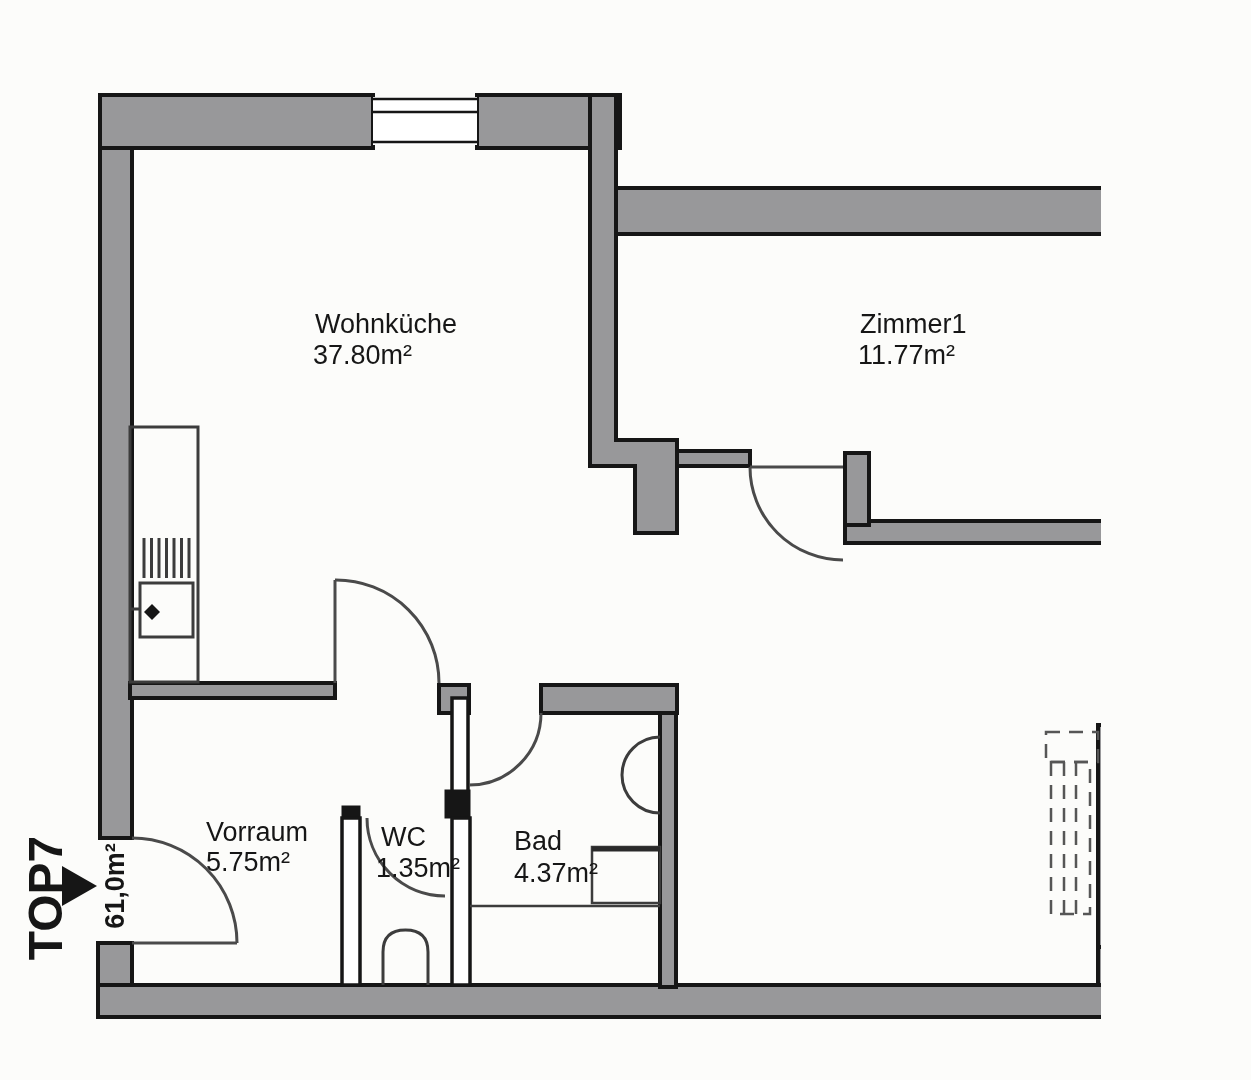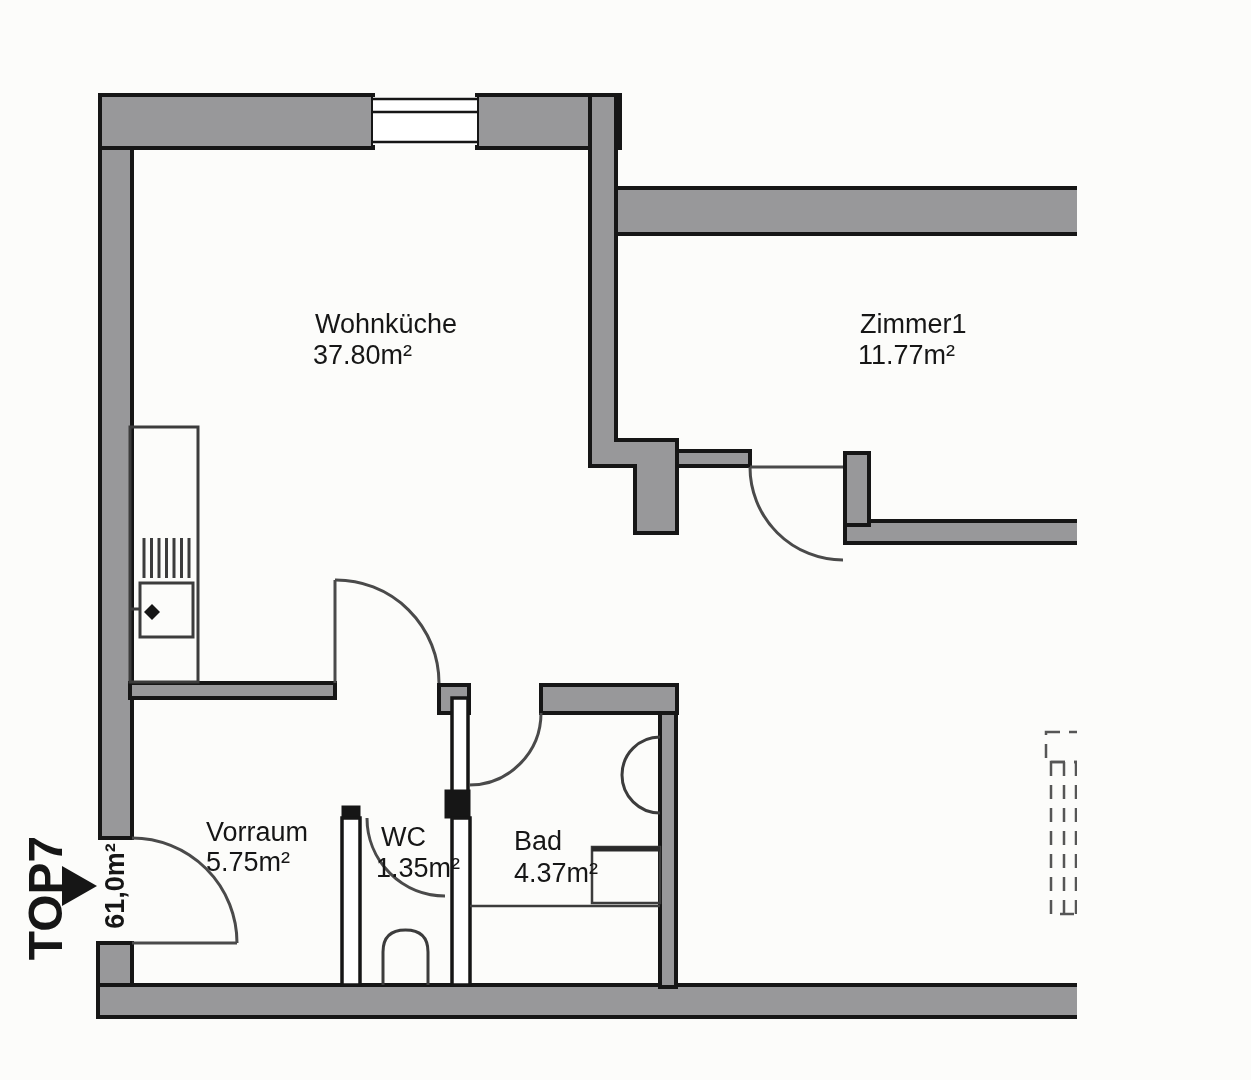--- a/index.html
+++ b/index.html
@@ -5,21 +5,21 @@
   :root{
     --wall_fill:#98989a;
     --wall_outline:#161616;
     --door_stroke:#4a4a4a;
     --fixture_stroke:#3c3c3c;
     --text_color:#161616;
     --bg:#fcfcfa;
   }
   html,body{margin:0;padding:0;background:var(--bg);}
   #plan-wrap{position:relative;width:1077px;height:1080px;background:var(--bg);overflow:hidden;
-             font-family:"Liberation Sans", sans-serif;}
+             font-family:"Liberation Sans", sans-serif;padding-left:24px;}
   svg{position:absolute;left:0;top:0;}
   .wall       {fill:var(--wall_fill); stroke:var(--wall_outline); stroke-width:4;}
   .wallthin   {fill:#ffffff; stroke:var(--wall_outline); stroke-width:3.5;}
   .blackcap   {fill:var(--wall_outline); stroke:var(--wall_outline); stroke-width:1;}
   .winband    {fill:#ffffff; stroke:none;}
   .winline    {stroke:var(--wall_outline); stroke-width:2.5; fill:none;}
   .door       {fill:none; stroke:var(--door_stroke); stroke-width:3;}
   .fixture    {fill:none; stroke:var(--fixture_stroke); stroke-width:3;}
   .fixture-thin{fill:none; stroke:var(--fixture_stroke); stroke-width:2.5;}
   .dashed     {fill:none; stroke:#565656; stroke-width:2.5; stroke-dasharray:14 9;}

